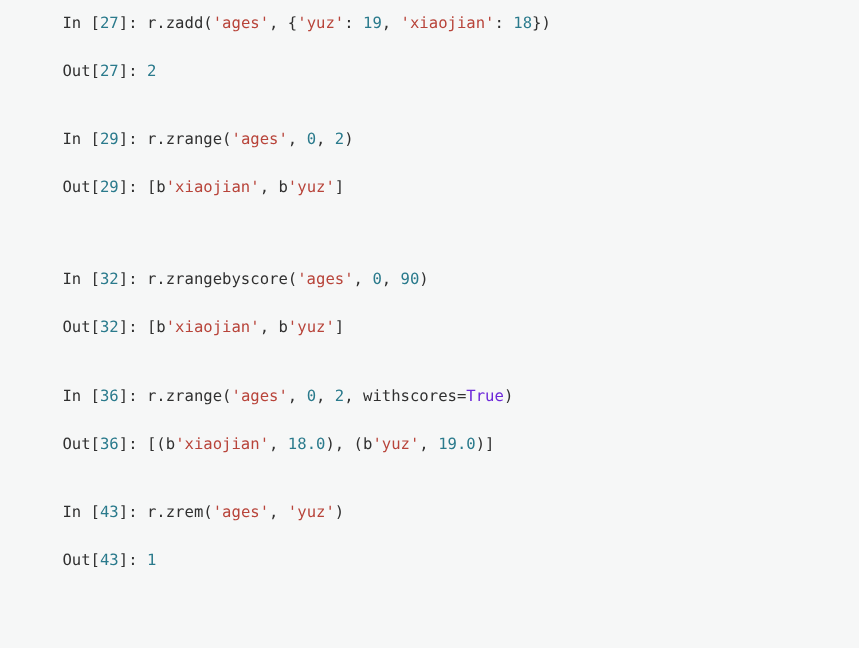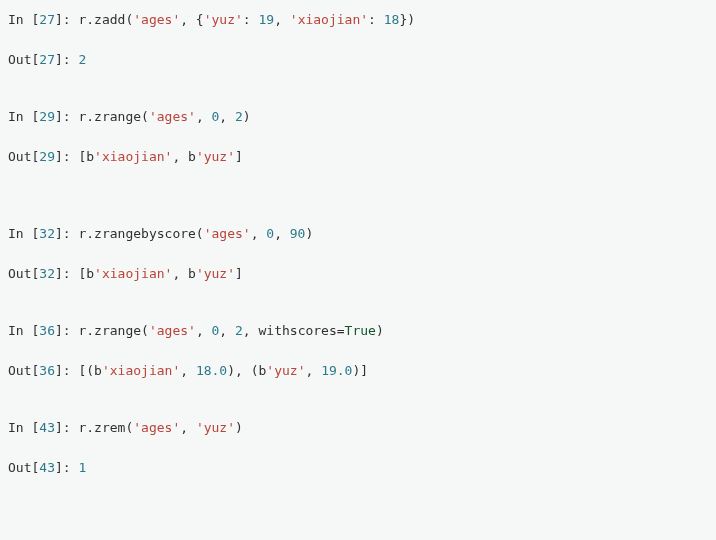--- a/index.html
+++ b/index.html
@@ -8,29 +8,29 @@
     background: #f6f7f7;
     font-family: "Consolas", "Monaco", "Menlo", monospace;
     font-size: 13px;
     line-height: 1.5;
     color: #303030;
     width: 716px;
     box-sizing: border-box;
   }
   .gap-small { height: 20px; }
   .gap-large { height: 38px; }
-  .line { white-space: pre; }
+  .line { white-space: pre; margin-left: 44px; }
   .prompt-in { color: #303030; }
   .prompt-num { color: #2a7a8c; }
   .obj { color: #303030; }
   .punct { color: #303030; }
   .func { color: #303030; }
   .str { color: #b8443a; }
   .num { color: #2a7a8c; }
-  .bool { color: #14532d; }
+  .bool { color: #6d28d9; }
   .bytes-prefix { color: #303030; }
 </style>
 </head>
 <body>
 
 <div class="line"><span class="prompt-in">In [</span><span class="prompt-num">27</span><span class="prompt-in">]: </span><span class="obj">r</span><span class="punct">.</span><span class="func">zadd</span><span class="punct">(</span><span class="str">'ages'</span><span class="punct">, {</span><span class="str">'yuz'</span><span class="punct">: </span><span class="num">19</span><span class="punct">, </span><span class="str">'xiaojian'</span><span class="punct">: </span><span class="num">18</span><span class="punct">})</span></div>
 <div class="gap-small"></div>
 <div class="line"><span class="prompt-in">Out[</span><span class="prompt-num">27</span><span class="prompt-in">]: </span><span class="num">2</span></div>
 
 <div class="gap-large"></div>

